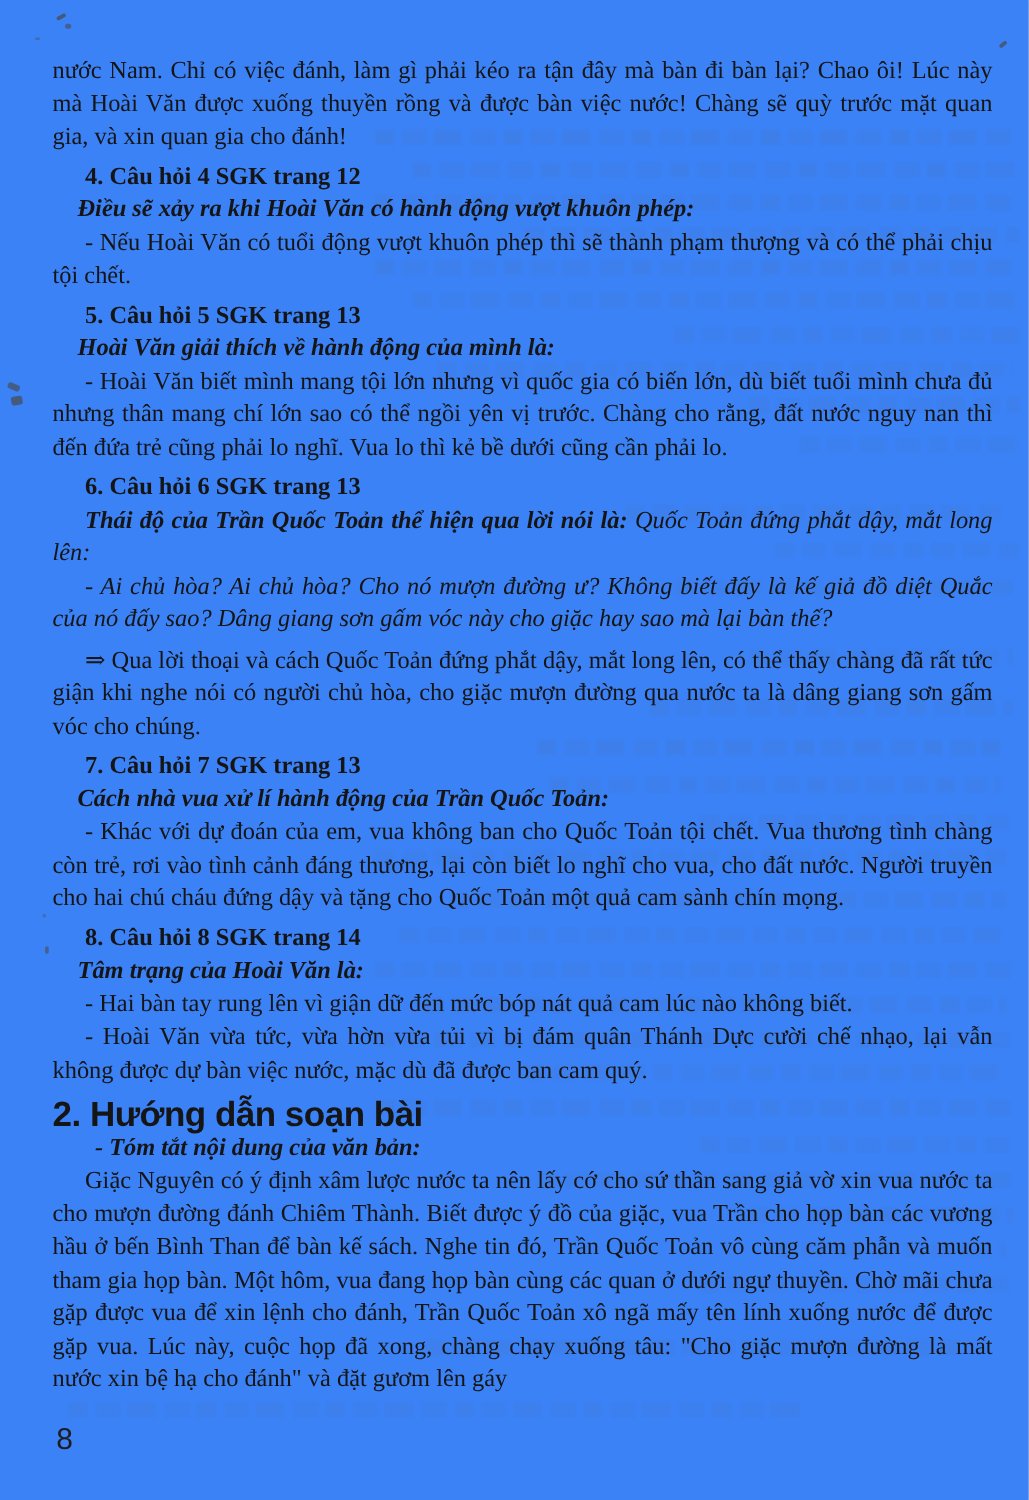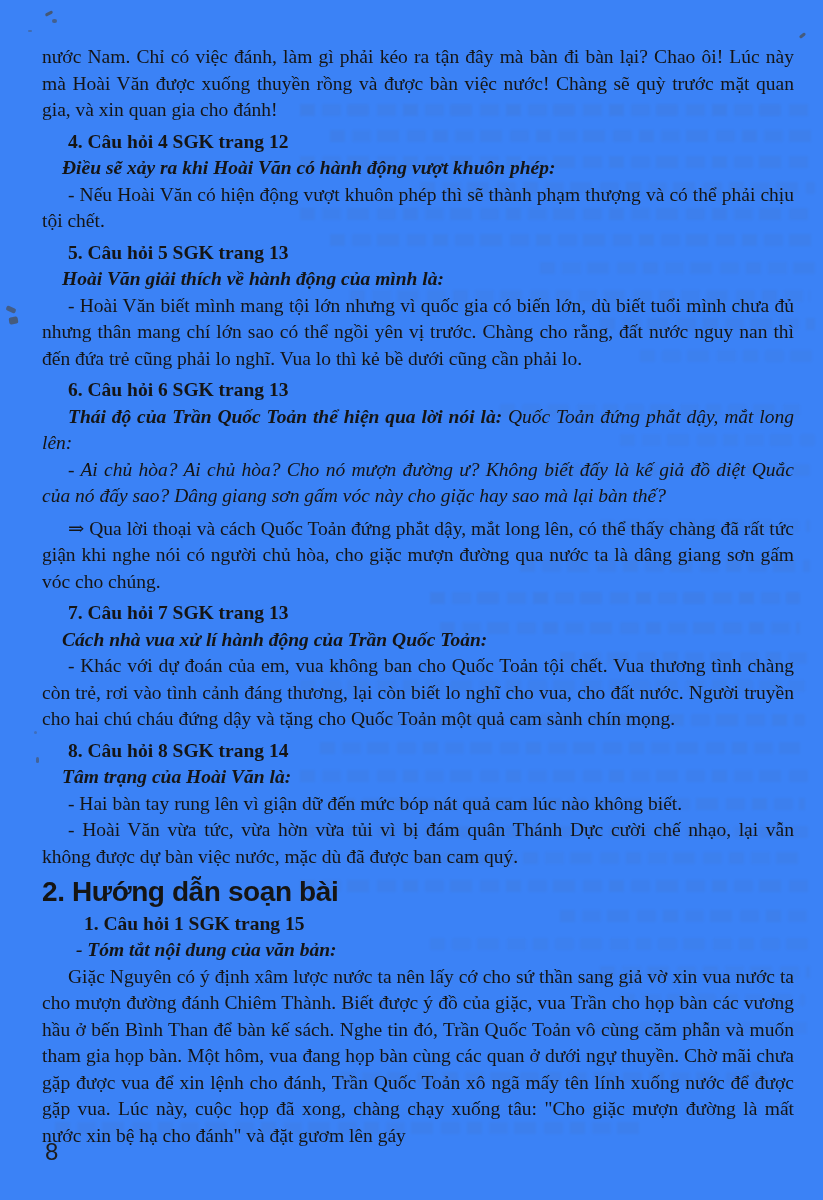--- a/index.html
+++ b/index.html
@@ -95,36 +95,35 @@
   <div class="speck" style="left:6px;top:307px;width:10px;height:5px;transform:rotate(24deg);opacity:.65"></div>
   <div class="speck" style="left:9px;top:317px;width:9px;height:7px;transform:rotate(-10deg);opacity:.7"></div>
   <div class="speck" style="left:799px;top:34px;width:7px;height:3px;transform:rotate(-38deg);opacity:.7"></div>
   <div class="speck" style="left:36px;top:757px;width:3px;height:6px;opacity:.55"></div>
   <div class="speck" style="left:34px;top:731px;width:3px;height:3px;opacity:.35"></div>
 
   <div class="text-col">
     <p class="cont">nước Nam. Chỉ có việc đánh, làm gì phải kéo ra tận đây mà bàn đi bàn lại? Chao ôi! Lúc này mà Hoài Văn được xuống thuyền rồng và được bàn việc nước! Chàng sẽ quỳ trước mặt quan gia, và xin quan gia cho đánh!</p>
     <p class="h-num">4. Câu hỏi 4 SGK trang 12</p>
     <p class="subhead">Điều sẽ xảy ra khi Hoài Văn có hành động vượt khuôn phép:</p>
-    <p>- Nếu Hoài Văn có hiện động vượt khuôn phép thì sẽ thành phạm thượng và có thể phải chịu tội chết.</p>
+    <p>- Nếu Hoài Văn có tuổi động vượt khuôn phép thì sẽ thành phạm thượng và có thể phải chịu tội chết.</p>
     <p class="h-num">5. Câu hỏi 5 SGK trang 13</p>
     <p class="subhead">Hoài Văn giải thích về hành động của mình là:</p>
     <p>- Hoài Văn biết mình mang tội lớn nhưng vì quốc gia có biến lớn, dù biết tuổi mình chưa đủ nhưng thân mang chí lớn sao có thể ngồi yên vị trước. Chàng cho rằng, đất nước nguy nan thì đến đứa trẻ cũng phải lo nghĩ. Vua lo thì kẻ bề dưới cũng cần phải lo.</p>
     <p class="h-num">6. Câu hỏi 6 SGK trang 13</p>
     <p class="mixed"><span class="bi">Thái độ của Trần Quốc Toản thể hiện qua lời nói là:</span>
       <span class="it">Quốc Toản đứng phắt dậy, mắt long lên:</span></p>
     <p class="it-body">- Ai chủ hòa? Ai chủ hòa? Cho nó mượn đường ư? Không biết đấy là kế giả đồ diệt Quắc của nó đấy sao? Dâng giang sơn gấm vóc này cho giặc hay sao mà lại bàn thế?</p>
     <p class="arrow-para">⇒ Qua lời thoại và cách Quốc Toản đứng phắt dậy, mắt long lên, có thể thấy chàng đã rất tức giận khi nghe nói có người chủ hòa, cho giặc mượn đường qua nước ta là dâng giang sơn gấm vóc cho chúng.</p>
     <p class="h-num">7. Câu hỏi 7 SGK trang 13</p>
     <p class="subhead">Cách nhà vua xử lí hành động của Trần Quốc Toản:</p>
     <p>- Khác với dự đoán của em, vua không ban cho Quốc Toản tội chết. Vua thương tình chàng còn trẻ, rơi vào tình cảnh đáng thương, lại còn biết lo nghĩ cho vua, cho đất nước. Người truyền cho hai chú cháu đứng dậy và tặng cho Quốc Toản một quả cam sành chín mọng.</p>
     <p class="h-num">8. Câu hỏi 8 SGK trang 14</p>
     <p class="subhead">Tâm trạng của Hoài Văn là:</p>
     <p>- Hai bàn tay rung lên vì giận dữ đến mức bóp nát quả cam lúc nào không biết.</p>
     <p>- Hoài Văn vừa tức, vừa hờn vừa tủi vì bị đám quân Thánh Dực cười chế nhạo, lại vẫn không được dự bàn việc nước, mặc dù đã được ban cam quý.</p>
     <p class="sans-head">2. Hướng dẫn soạn bài</p>
-    <p class="h-num2">1. Câu hỏi 1 SGK trang 15</p>
     <p class="subhead-dash">- Tóm tắt nội dung của văn bản:</p>
     <p>Giặc Nguyên có ý định xâm lược nước ta nên lấy cớ cho sứ thần sang giả vờ xin vua nước ta cho mượn đường đánh Chiêm Thành. Biết được ý đồ của giặc, vua Trần cho họp bàn các vương hầu ở bến Bình Than để bàn kế sách. Nghe tin đó, Trần Quốc Toản vô cùng căm phẫn và muốn tham gia họp bàn. Một hôm, vua đang họp bàn cùng các quan ở dưới ngự thuyền. Chờ mãi chưa gặp được vua để xin lệnh cho đánh, Trần Quốc Toản xô ngã mấy tên lính xuống nước để được gặp vua. Lúc này, cuộc họp đã xong, chàng chạy xuống tâu: "Cho giặc mượn đường là mất nước xin bệ hạ cho đánh" và đặt gươm lên gáy</p>
   </div>
 
   <div class="page-num">8</div>
 </div>
 
 </body></html>

